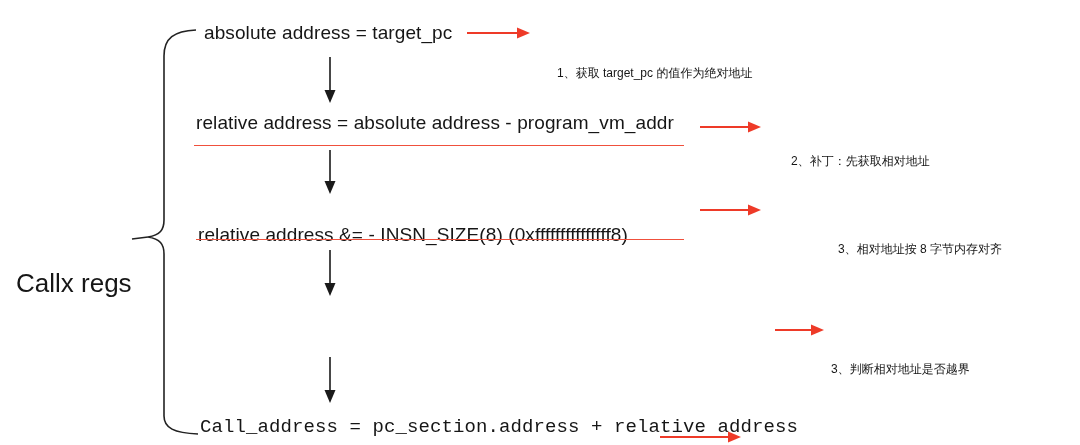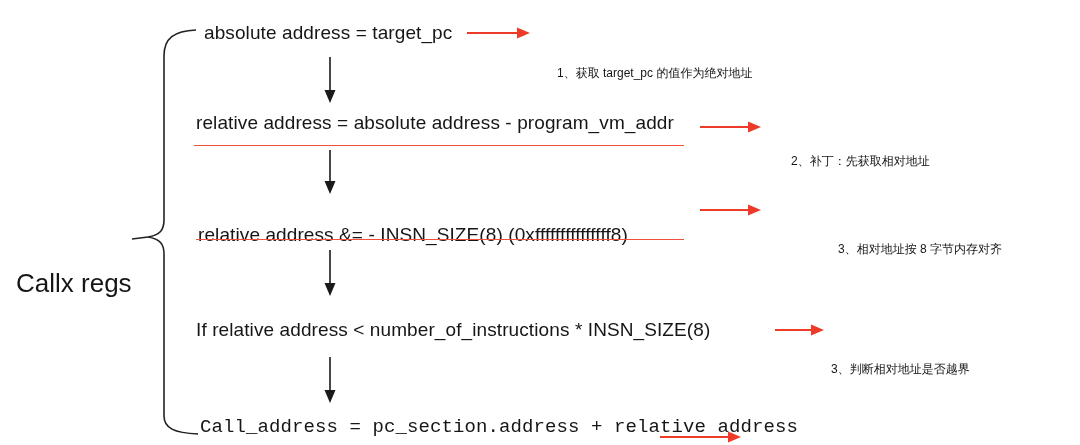--- a/index.html
+++ b/index.html
@@ -74,21 +74,20 @@
     <line x1="0" y1="7" x2="48" y2="7"></line>
       <polygon points="48,1.5 48,12.5 61,7"></polygon>
   </svg>
   <div class="note" style="left:838px;top:197px;">3、相对地址按 8 字节内存对齐</div>
 
   <svg class="arrow-down" style="left:323px;top:250px;" width="14" height="46" viewBox="0 0 14 46">
     <line x1="7" y1="0" x2="7" y2="33"></line>
       <polygon points="1.5,33 12.5,33 7,46"></polygon>
   </svg>
 
-  <div class="code" style="left:196px;top:318px;">If relative address &lt; number_of_instructions * INSN_SIZE(8)</div>
   <svg class="arrow-right" style="left:775px;top:323px;" width="50" height="14" viewBox="0 0 50 14">
     <line x1="0" y1="7" x2="36" y2="7"></line>
       <polygon points="36,1.5 36,12.5 49,7"></polygon>
   </svg>
   <div class="note" style="left:831px;top:317px;">3、判断相对地址是否越界</div>
 
   <svg class="arrow-down" style="left:323px;top:357px;" width="14" height="46" viewBox="0 0 14 46">
     <line x1="7" y1="0" x2="7" y2="33"></line>
       <polygon points="1.5,33 12.5,33 7,46"></polygon>
   </svg>

